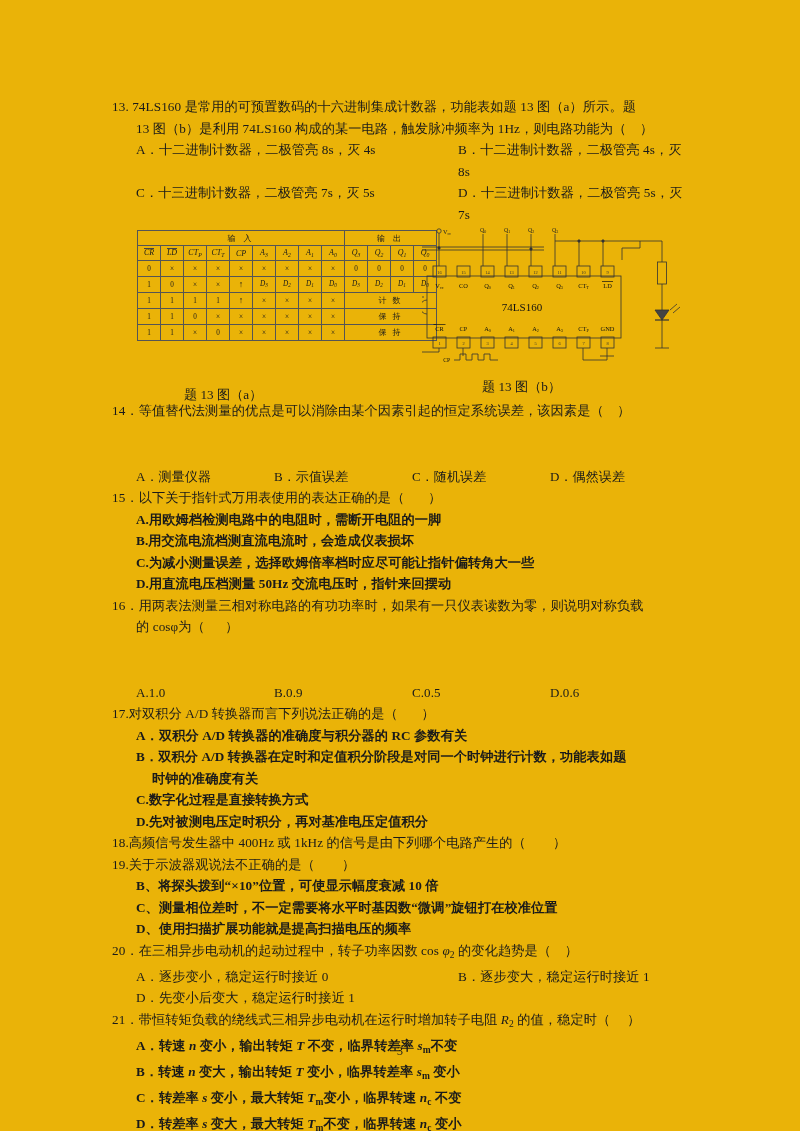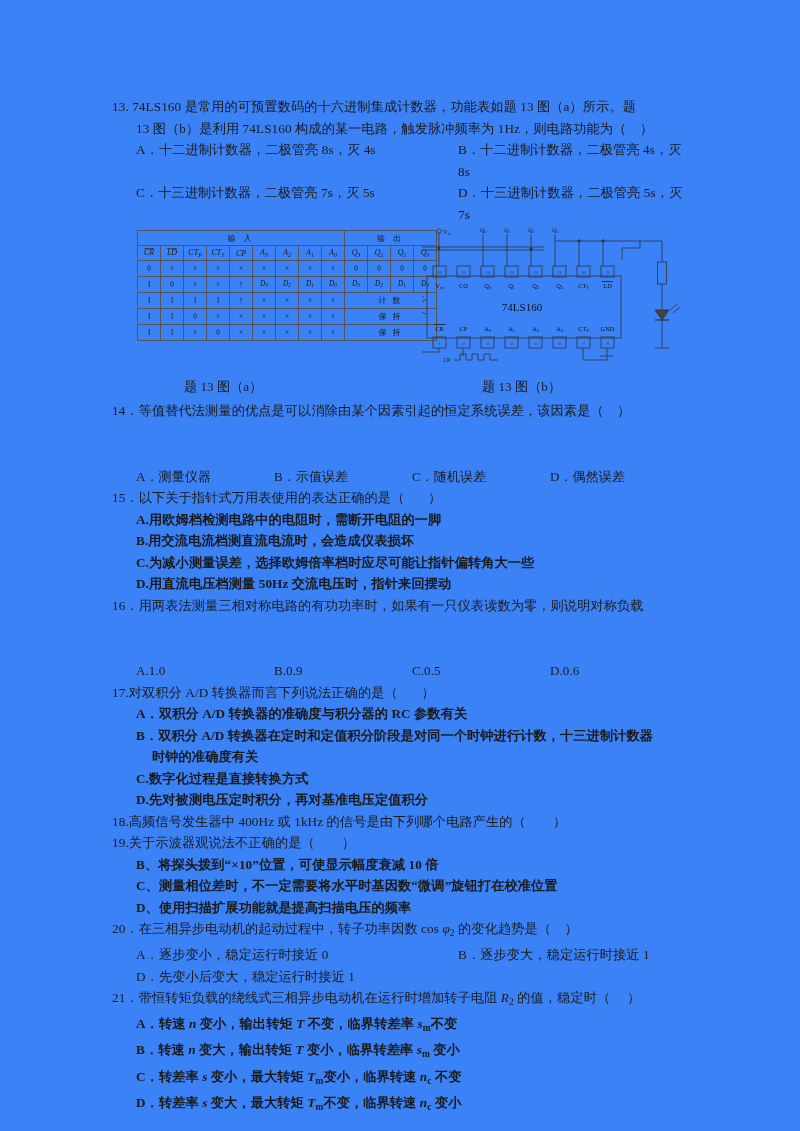--- a/index.html
+++ b/index.html
@@ -13,21 +13,21 @@
     font-family: "Liberation Serif", "DejaVu Serif", serif;
     color: #1a1a1a;
     position: relative;
     overflow: hidden;
   }
   .page {
     position: absolute;
     left: 0; top: 0;
     width: 800px;
     height: 1131px;
-    background: #3b82f6;
+    background: #eab308;
   }
   .content {
     position: absolute;
     left: 112px;
     top: 96px;
     width: 578px;
   }
 
   
   .q {
@@ -87,21 +87,21 @@
     position: absolute;
     left: 310px;
     top: -4px;
     text-decoration: underline;
   }
   .captions {
     position: relative;
     height: 22px;
     font-size: 13.2px;
   }
-  .cap-a { position: absolute; left: 72px; top: 0; text-align: center; }
+  .cap-a { position: absolute; left: 72px; top: 8px; text-align: center; }
   .cap-b { position: absolute; left: 370px; top: 0; }
 
   
   table.tt {
     border-collapse: collapse;
     font-size: 7.2px;
     font-family: "Liberation Serif", serif;
     table-layout: fixed;
   }
   table.tt td, table.tt th {
@@ -406,32 +406,33 @@
     <div class="q">
       <span class="q-line">15．以下关于指针式万用表使用的表达正确的是（       ）</span>
       <span class="opts-row">A.用欧姆档检测电路中的电阻时，需断开电阻的一脚</span>
       <span class="opts-row">B.用交流电流档测直流电流时，会造成仪表损坏</span>
       <span class="opts-row">C.为减小测量误差，选择欧姆倍率档时应尽可能让指针偏转角大一些</span>
       <span class="opts-row">D.用直流电压档测量 50Hz 交流电压时，指针来回摆动</span>
     </div>
 
     <div class="q">
       <span class="q-line">16．用两表法测量三相对称电路的有功功率时，如果有一只仪表读数为零，则说明对称负载</span>
+      <span class="q-line indent-hang">的 cosφ为（      ）</span>
       <div class="opt4">
         <span>A.1.0</span>
         <span>B.0.9</span>
         <span>C.0.5</span>
         <span>D.0.6</span>
       </div>
     </div>
 
     <div class="q">
       <span class="q-line">17.对双积分 A/D 转换器而言下列说法正确的是（       ）</span>
       <span class="opts-row">A．双积分 A/D 转换器的准确度与积分器的 RC 参数有关</span>
-      <span class="opts-row">B．双积分 A/D 转换器在定时和定值积分阶段是对同一个时钟进行计数，十三进制计数器</span>
+      <span class="opts-row">B．双积分 A/D 转换器在定时和定值积分阶段是对同一个时钟进行计数，功能表如题</span>
       <span class="opts-row" style="padding-left:40px">时钟的准确度有关</span>
       <span class="opts-row">C.数字化过程是直接转换方式</span>
       <span class="opts-row">D.先对被测电压定时积分，再对基准电压定值积分</span>
     </div>
 
     <div class="q">
       <span class="q-line">18.高频信号发生器中 400Hz 或 1kHz 的信号是由下列哪个电路产生的（        ）</span>
     </div>
 
     <div class="q">

